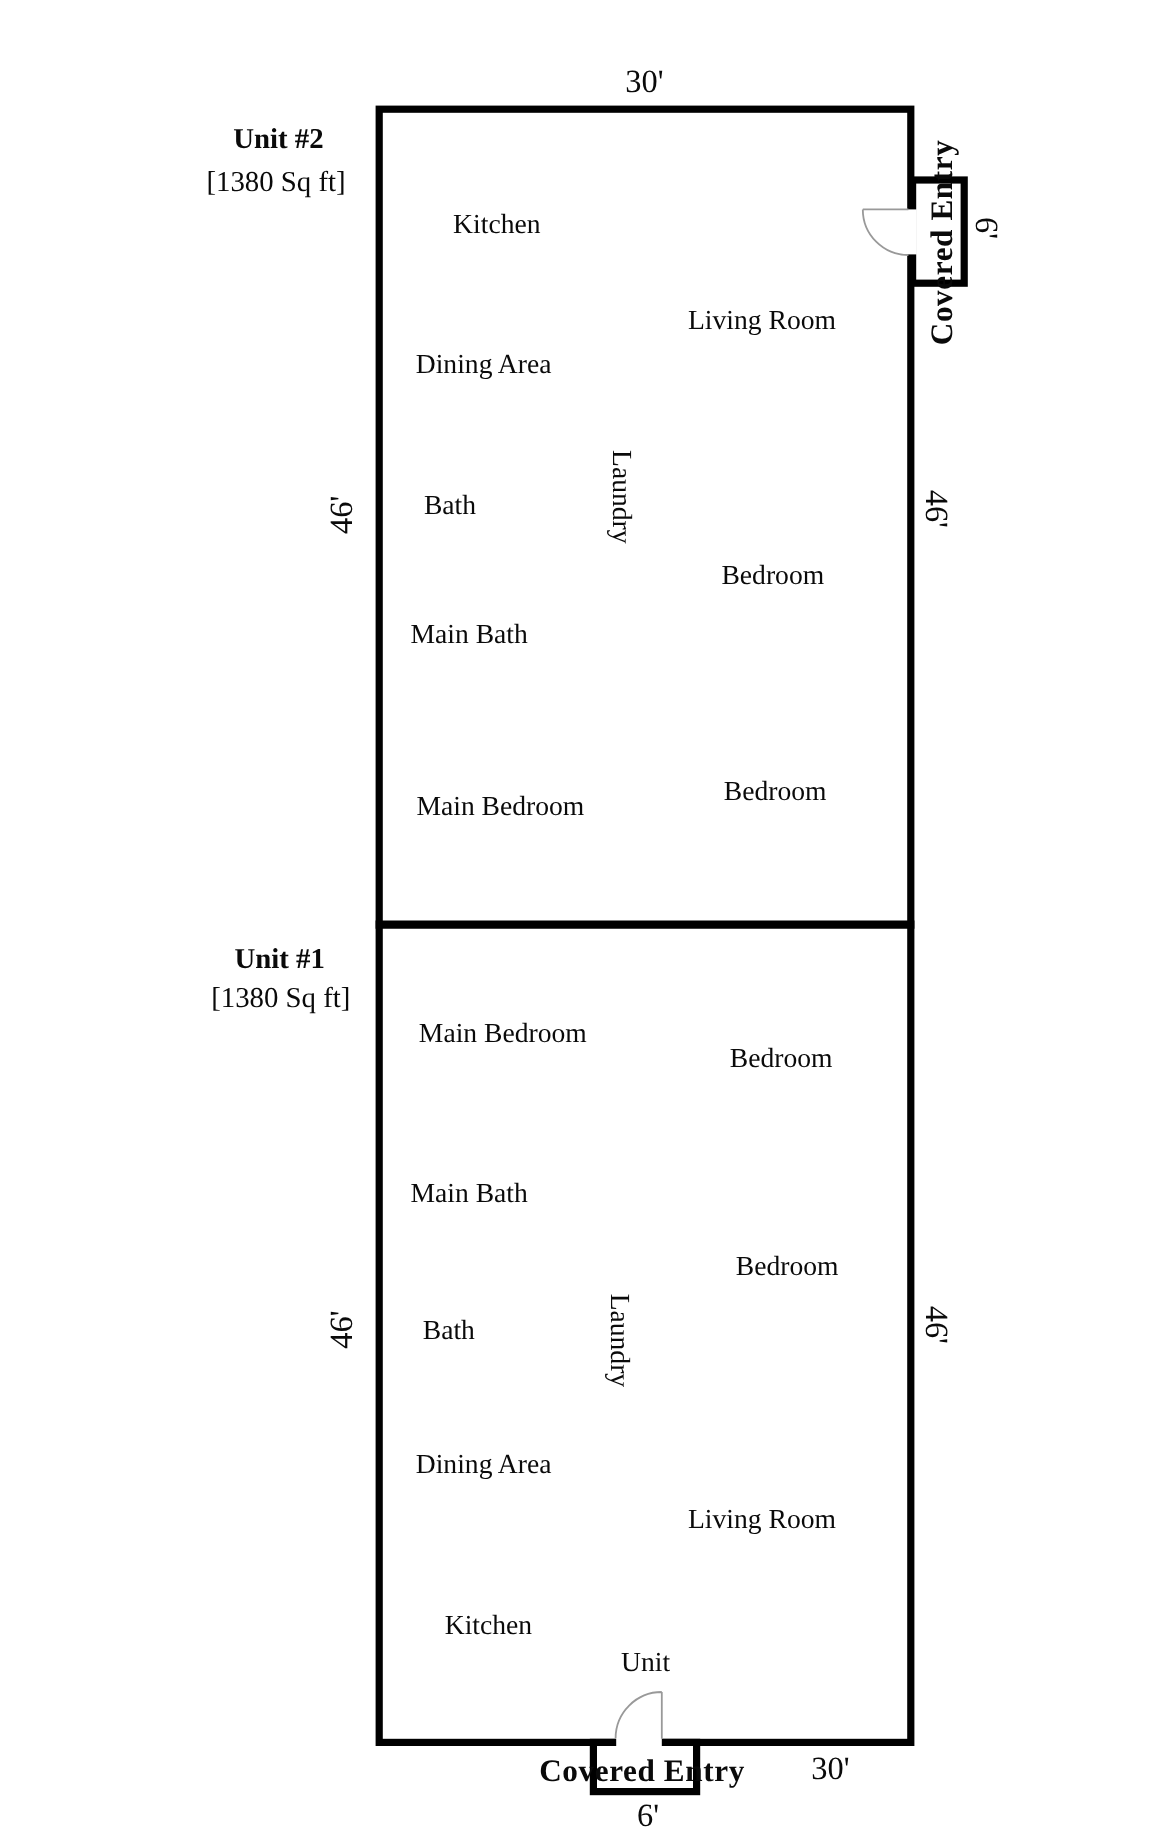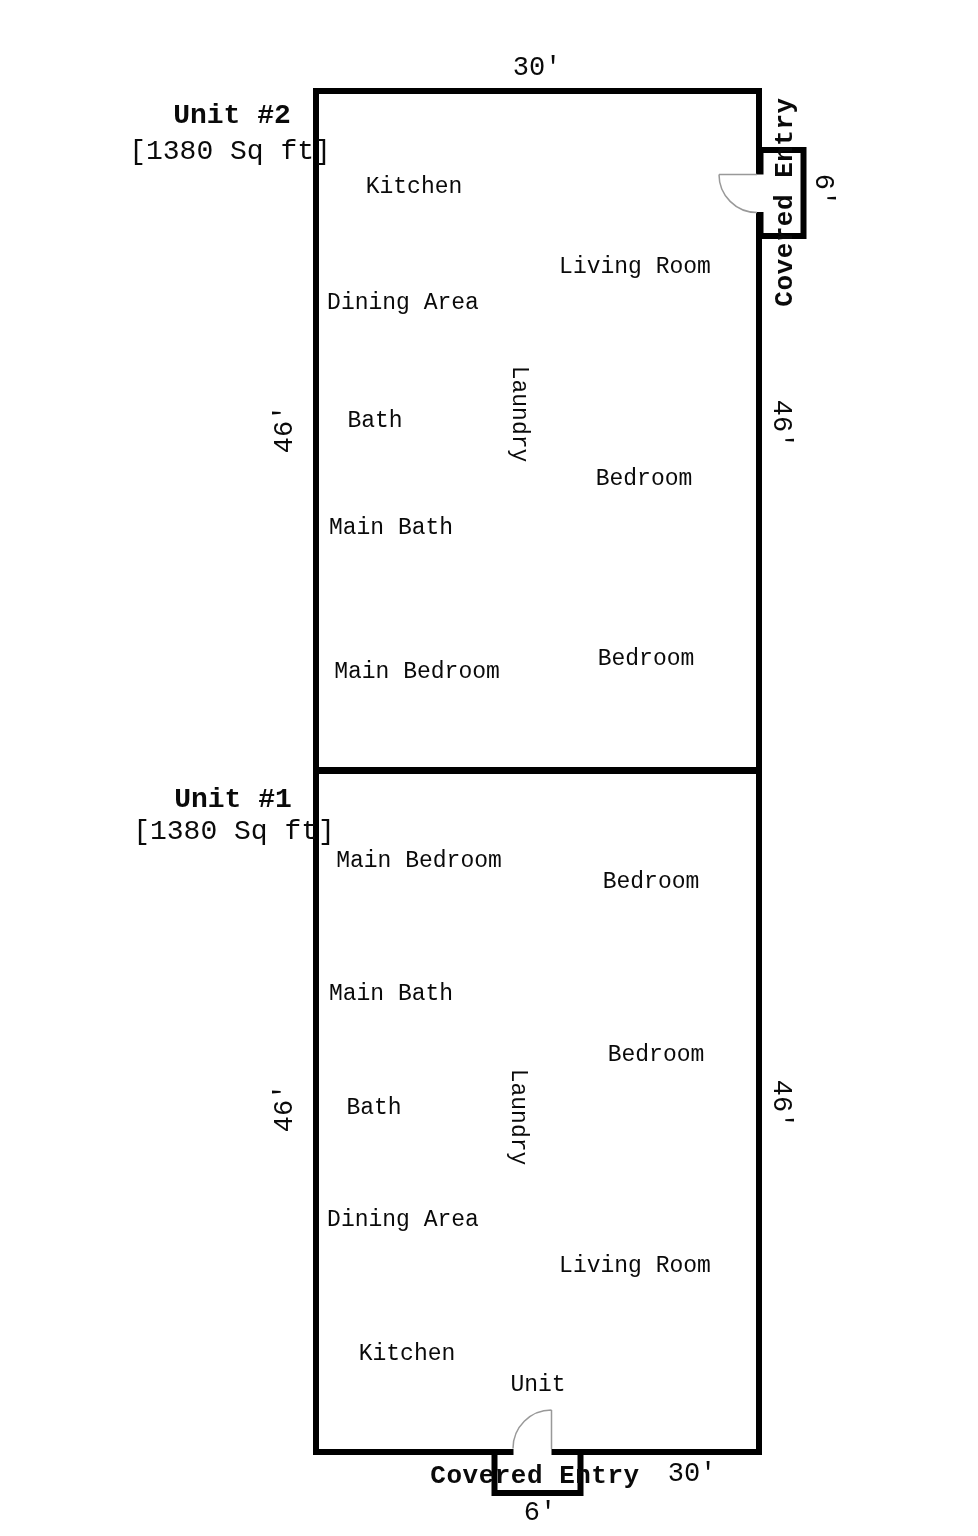--- a/index.html
+++ b/index.html
@@ -1,39 +1,39 @@
 <!DOCTYPE html>
 <html><head>
 <meta charset="utf-8">
 <style>
   html,body{margin:0;padding:0;background:#ffffff;}
   .plan{
     position:relative;
     width:978px;height:1536px;
     background:#ffffff;
-    font-family:Liberation Mono, monospace;
+    font-family:Liberation Serif, serif;
     overflow:hidden;
     text-align:center;
   }
   .plan svg{position:absolute;left:0;top:0;}
   .lbl{
     position:absolute;
     color:#0a0a0a;
     font-size:23px;
     white-space:nowrap;
     transform:translate(-50%,-50%);
     line-height:1;
   }
   .rot-cw{transform:translate(-50%,-50%) rotate(90deg);}
   .rot-ccw{transform:translate(-50%,-50%) rotate(-90deg);}
   .dim{font-size:27px;}
   .dim.rot-cw{transform:translate(-50%,-50%) rotate(90deg);}
   .dim.rot-ccw{transform:translate(-50%,-50%) rotate(-90deg);}
-  .title{font-size:28px;font-weight:bold;}
-  .area{font-size:28px;}
+  .title{font-size:24px;font-weight:bold;}
+  .area{font-size:24px;}
   .entry-lbl{font-size:26px;font-weight:bold;letter-spacing:.5px;}
 </style>
 </head>
 <body>
 
 <div class="plan">
 
   <svg width="978" height="1536" viewBox="0 0 978 1536">
 
     <rect x="316" y="91" width="443" height="1361" fill="none" stroke="#000000" stroke-width="6"></rect>

